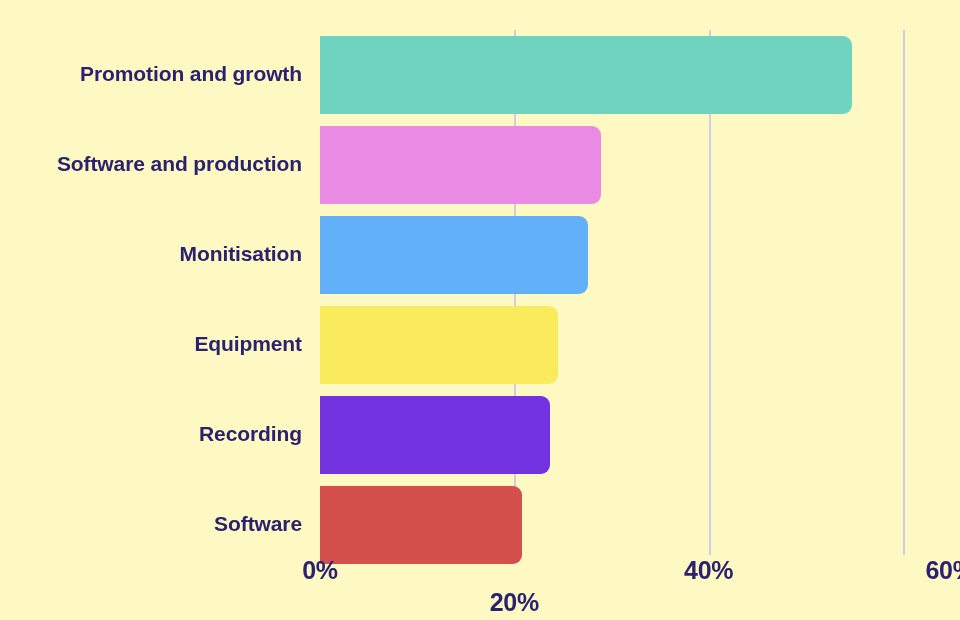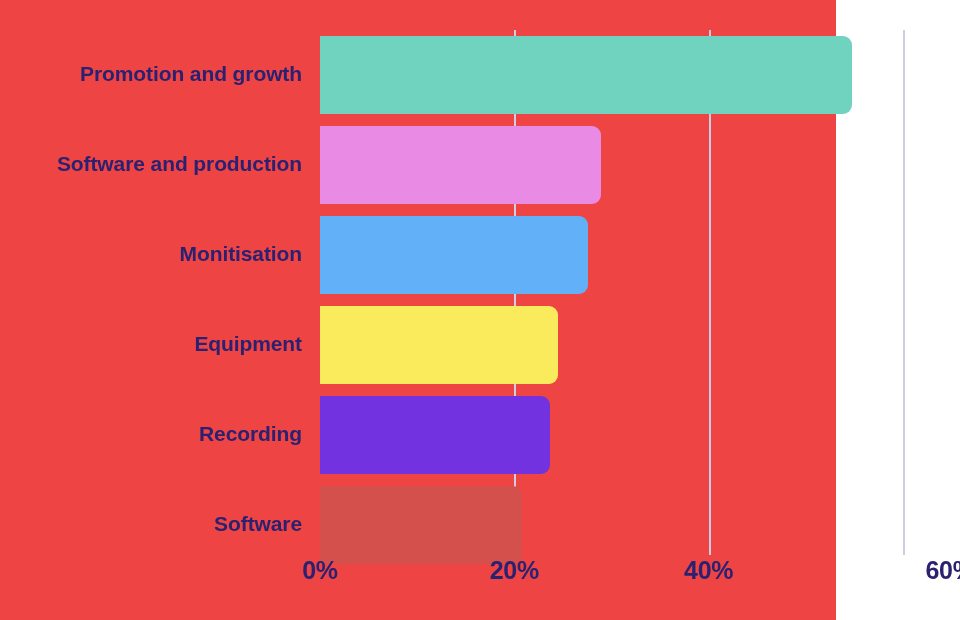--- a/index.html
+++ b/index.html
@@ -11,23 +11,23 @@
   body {
     width: 960px;
     height: 620px;
     overflow: hidden;
     font-family: "Liberation Sans", sans-serif;
     -webkit-font-smoothing: antialiased;
   }
 
   #chart-root {
     position: relative;
-    width: 836px;
+    width: 960px;
     height: 620px;
-    background: #ef4444;
+    background: #fef9c3;
   }
 
   
   #plot-area {
     position: absolute;
     left: 320px;
     top: 30px;
     width: 583px;   
     height: 525px;
   }
@@ -129,18 +129,18 @@
       <div class="bar-row" style="top: 366px;">
         <div class="bar" title="Recording: 23.7%" style="width: 230.285px; background: rgb(114, 50, 224);"></div>
       </div>
       <div class="bar-row" style="top: 456px;">
         <div class="bar" title="Software: 20.8%" style="width: 202.107px; background: rgb(211, 80, 76);"></div>
       </div>
     </div>
 
   <div id="x-axis">
       <div class="tick-label" style="left: 320px; color: rgb(43, 33, 113);">0%</div>
-      <div class="tick-label" style="left: 514.333px; color: rgb(43, 33, 113);">20%</div>
+      <div class="tick-label" style="left: 514.333px; color: rgb(43, 33, 113); margin-top: 32px;">20%</div>
       <div class="tick-label" style="left: 708.667px; color: rgb(43, 33, 113);">40%</div>
       <div class="tick-label" style="left: 903px; color: rgb(43, 33, 113); margin-left: 47px;">60%</div>
     </div>
 
 </div>
 
 </body></html>

